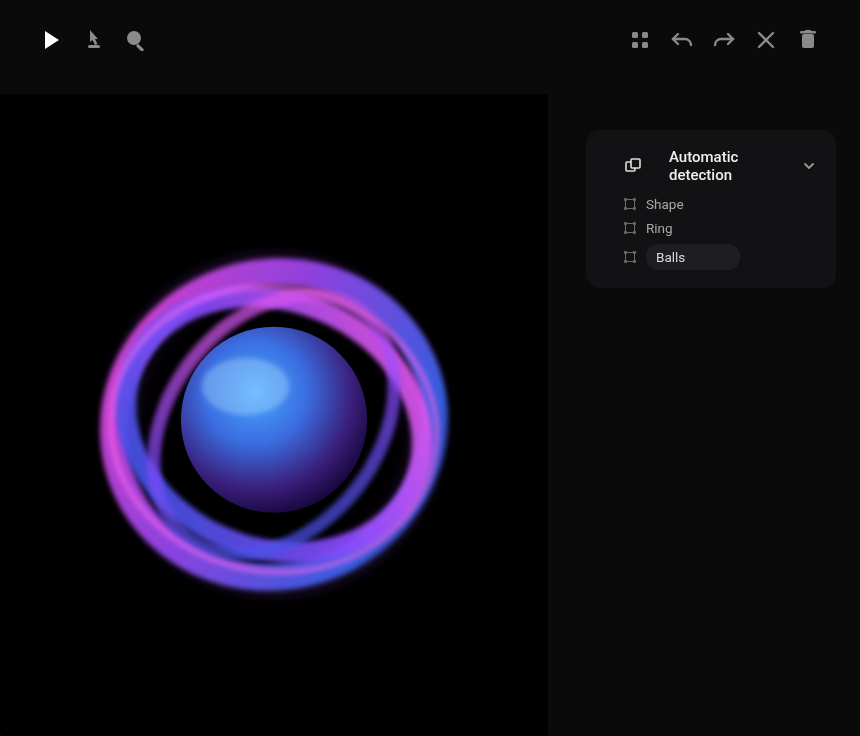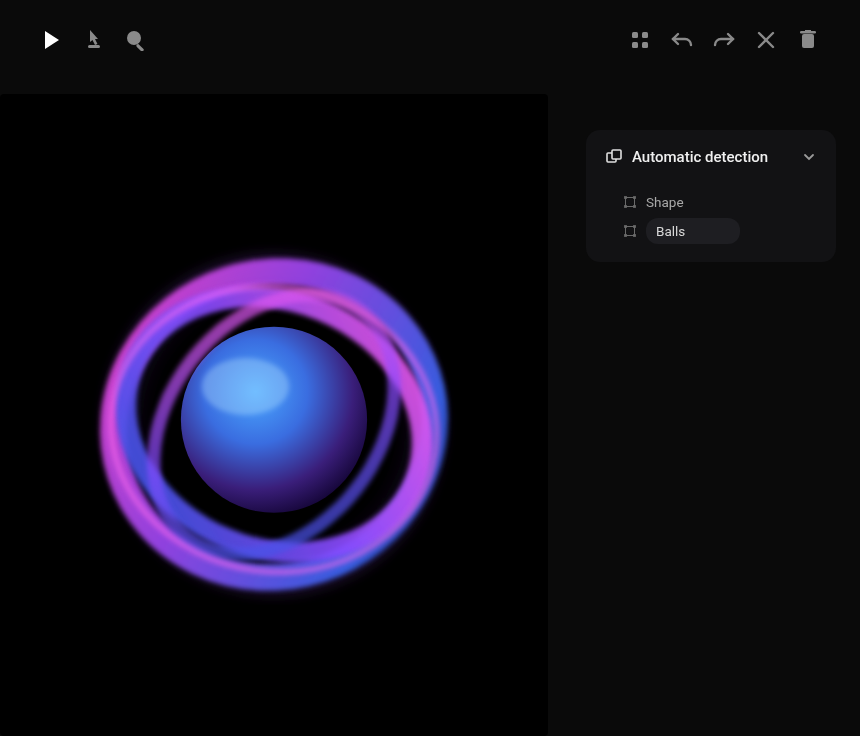--- a/index.html
+++ b/index.html
@@ -58,26 +58,27 @@
     gap: 26px;
   }
   .card {
     background: #121214;
     border-radius: 14px;
     padding: 18px 20px;
   }
   .card-header {
     display: flex;
     align-items: center;
-    gap: 10px;
+    gap: 28px;
     cursor: pointer;
+    margin-left: 19px;
   }
   .card-header .title { flex: 1; font-size: 15px; font-weight: 500; color: #f0f0f0; }
   .chev { color: #9a9a9a; }
-  .det-list { margin-top: 28px; display: flex; flex-direction: column; gap: 8px; }
+  .det-list { margin-top: 12px; display: flex; flex-direction: column; gap: 8px; }
   .det-item {
     display: flex;
     align-items: center;
     gap: 10px;
     padding-left: 18px;
     font-size: 13.5px;
     color: #a8a8a8;
   }
   .bbox-icon { color: #6a6a6a; flex-shrink: 0; display:flex; align-items:center; }
   .det-input {
@@ -229,20 +230,32 @@
           <div class="det-item">
             <span class="bbox-icon">
               <svg width="12" height="12" viewBox="0 0 12 12" fill="none" stroke="currentColor" stroke-width="1">
                   <rect x="1.5" y="1.5" width="9" height="9"></rect>
                   <circle cx="1.5" cy="1.5" r="1.3" fill="currentColor"></circle>
                   <circle cx="10.5" cy="1.5" r="1.3" fill="currentColor"></circle>
                   <circle cx="1.5" cy="10.5" r="1.3" fill="currentColor"></circle>
                   <circle cx="10.5" cy="10.5" r="1.3" fill="currentColor"></circle>
                 </svg>
             </span>
+            <span>Ring</span>
+          </div>
+          <div class="det-item">
+            <span class="bbox-icon">
+              <svg width="12" height="12" viewBox="0 0 12 12" fill="none" stroke="currentColor" stroke-width="1">
+                  <rect x="1.5" y="1.5" width="9" height="9"></rect>
+                  <circle cx="1.5" cy="1.5" r="1.3" fill="currentColor"></circle>
+                  <circle cx="10.5" cy="1.5" r="1.3" fill="currentColor"></circle>
+                  <circle cx="1.5" cy="10.5" r="1.3" fill="currentColor"></circle>
+                  <circle cx="10.5" cy="10.5" r="1.3" fill="currentColor"></circle>
+                </svg>
+            </span>
             <input class="det-input" type="text" value="Balls" style="">
           </div>
         </div>
       </div>
 
     </div>
   </div>
 </div>
 
 </body></html>

